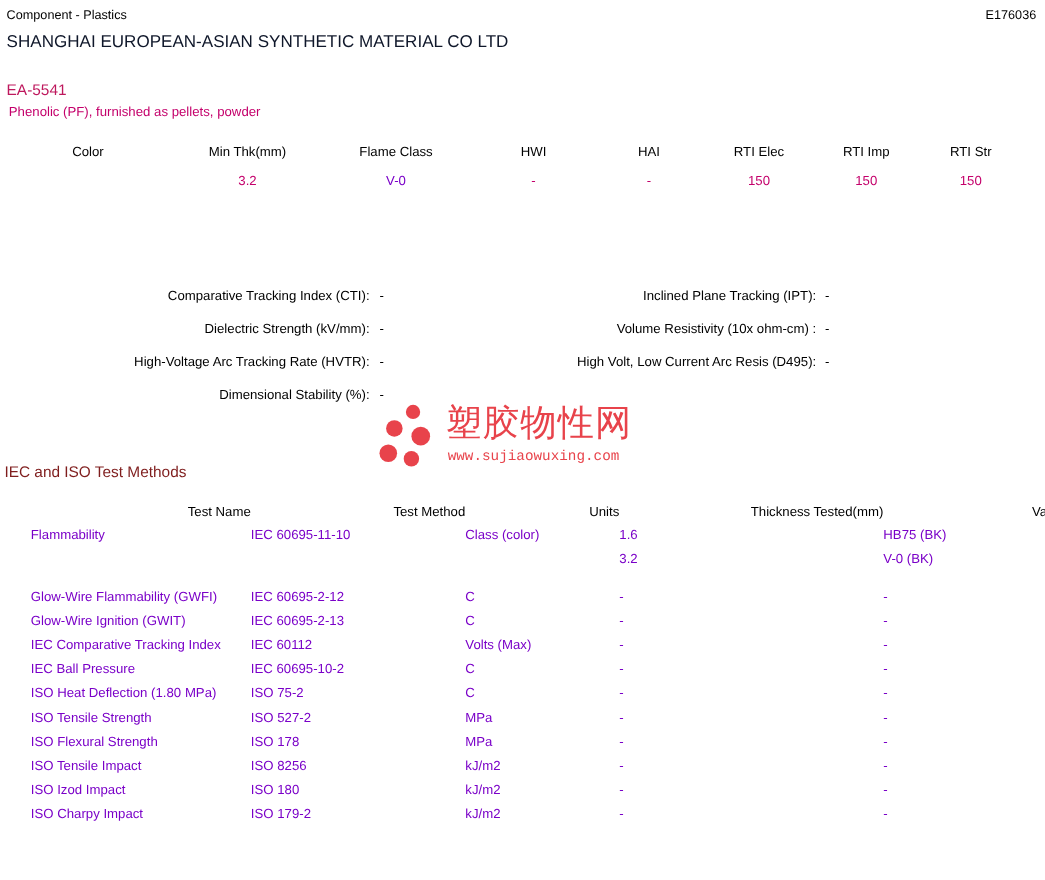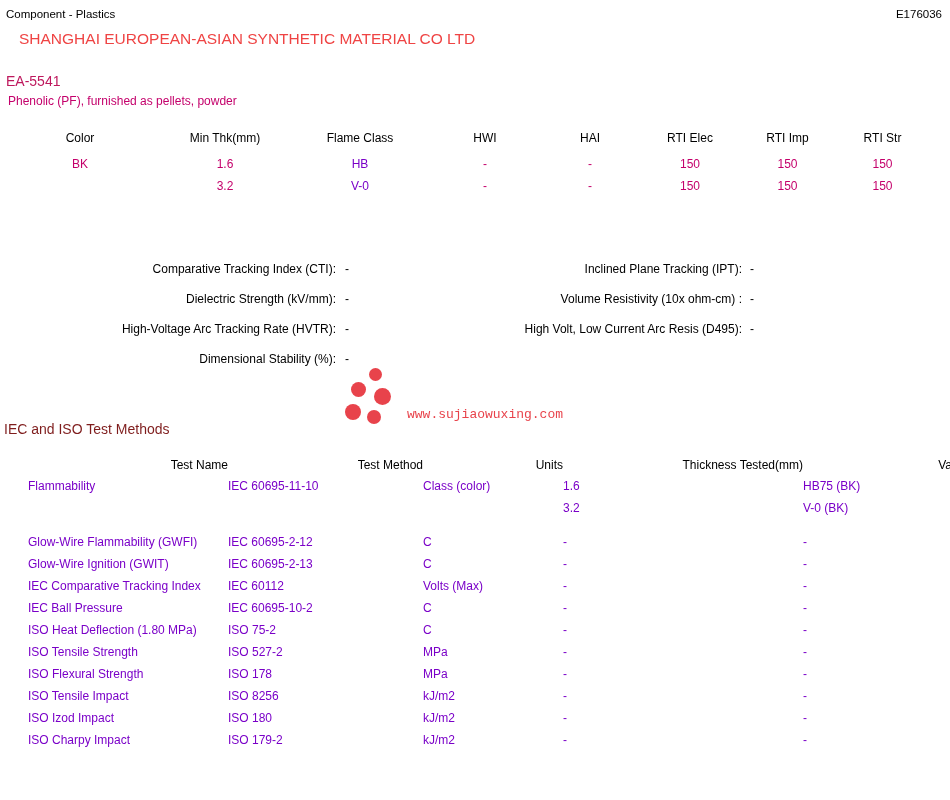--- a/index.html
+++ b/index.html
@@ -34,22 +34,21 @@
     right: 8px;
     top: 8px;
     font-size: 11.5px;
     color: #000;
   }
   .company {
     position: absolute;
     left: 6px;
     top: 30px;
     font-size: 15.5px;
-    color: #ef4444;
-    margin-left: 13px;
+    color: #0f172a;
   }
   .address {
     position: absolute;
     left: 8px;
     top: 54px;
     font-size: 12px;
     color: #c4006b;
   }
   .material {
     position: absolute;
@@ -248,30 +247,20 @@
           <th>Min Thk(mm)</th>
           <th>Flame Class</th>
           <th>HWI</th>
           <th>HAI</th>
           <th>RTI Elec</th>
           <th>RTI Imp</th>
           <th>RTI Str</th>
         </tr>
       </thead>
       <tbody>
-        <tr>
-          <td>BK</td>
-          <td>1.6</td>
-          <td class="flame">HB</td>
-          <td>-</td>
-          <td>-</td>
-          <td>150</td>
-          <td>150</td>
-          <td>150</td>
-        </tr>
         <tr>
           <td></td>
           <td>3.2</td>
           <td class="flame">V-0</td>
           <td>-</td>
           <td>-</td>
           <td>150</td>
           <td>150</td>
           <td>150</td>
         </tr>
@@ -305,20 +294,21 @@
   </div>
 
   <div class="watermark">
     <div class="wm-dots">
       <span class="wm-dot wm-d1"></span>
       <span class="wm-dot wm-d2"></span>
       <span class="wm-dot wm-d3"></span>
       <span class="wm-dot wm-d4"></span>
       <span class="wm-dot wm-d5"></span>
     </div>
+    <div class="wm-cn">塑胶物性网</div>
     <div class="wm-url">www.sujiaowuxing.com</div>
   </div>
 
   <div class="sect-title">IEC and ISO Test Methods</div>
 
   <div class="methods">
     <table>
       <thead>
         <tr>
           <th class="col-name">Test Name</th>

